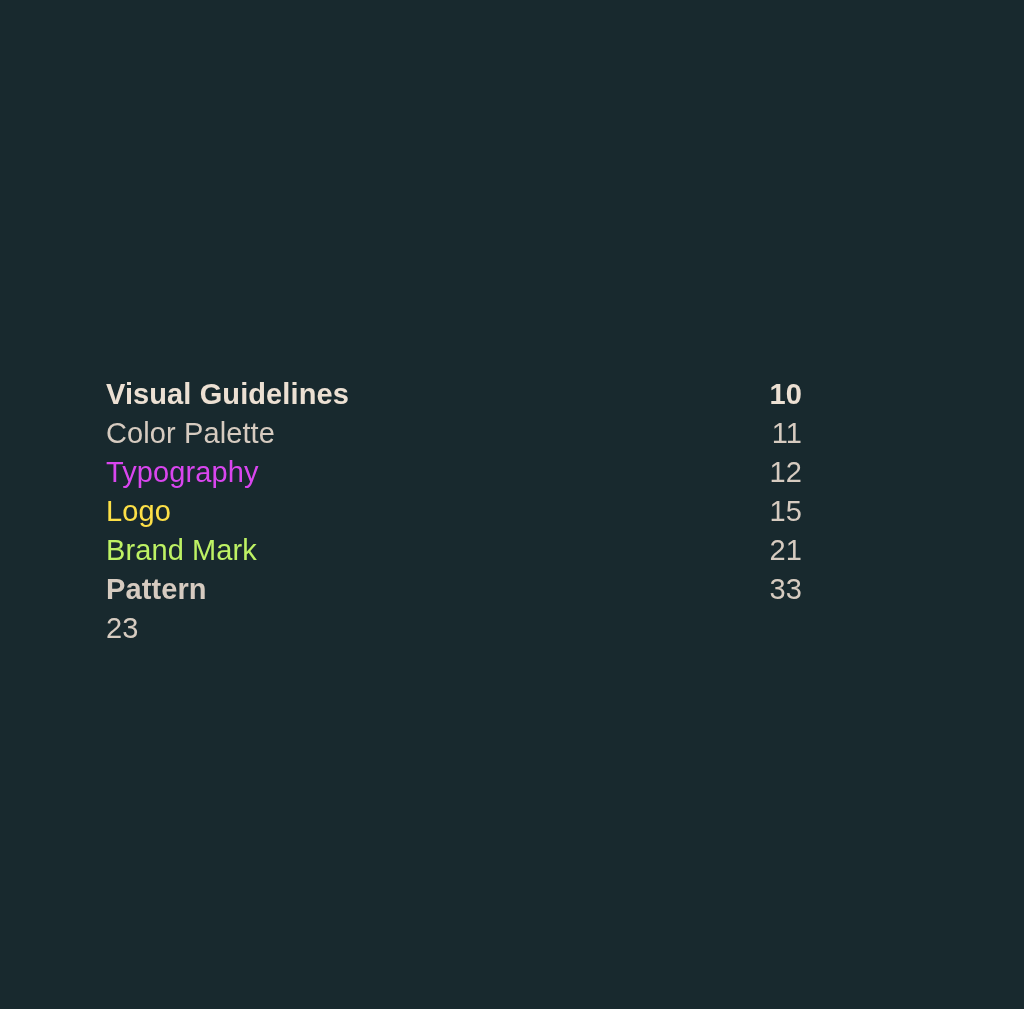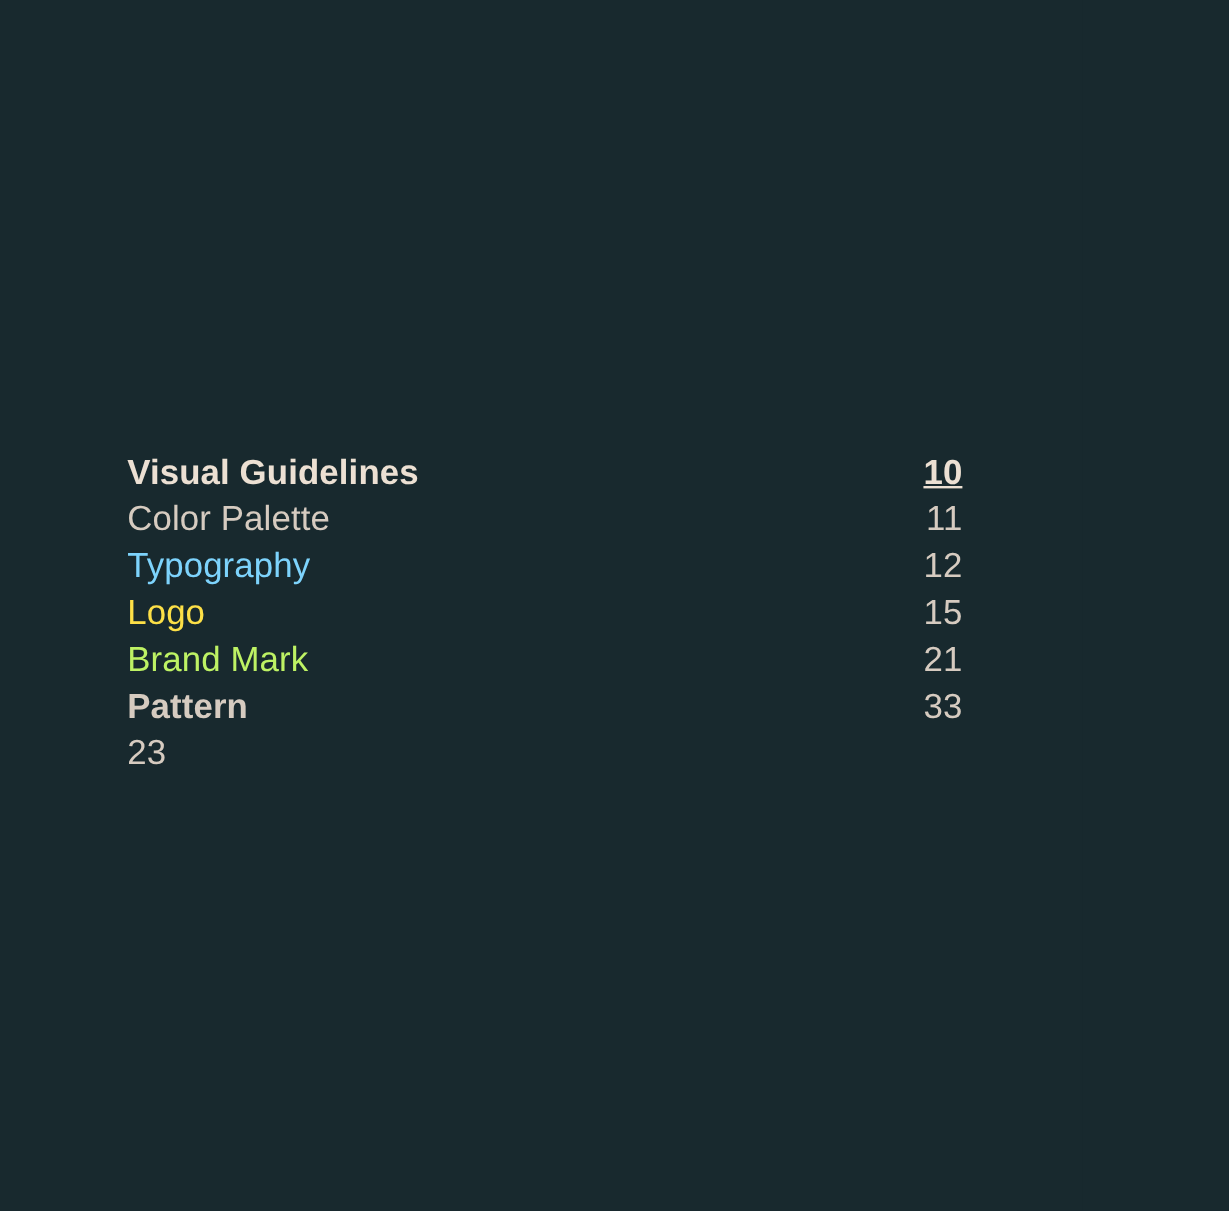--- a/index.html
+++ b/index.html
@@ -65,28 +65,28 @@
     font-weight: 400;
   }
 </style>
 </head>
 <body style="background: rgb(24, 41, 46);">
 
 <div id="page" style="background: rgb(24, 41, 46);">
   <div id="toc">
       <div class="toc-row is-section">
         <span class="toc-label" style="color: rgb(236, 224, 211);">Visual Guidelines</span>
-        <span class="toc-page" style="color: rgb(236, 224, 211); text-decoration: underline;">10</span>
+        <span class="toc-page" style="color: rgb(236, 224, 211);">10</span>
       </div>
       <div class="toc-row is-entry">
         <span class="toc-label" style="color: rgb(214, 203, 192);">Color Palette</span>
         <span class="toc-page" style="color: rgb(214, 203, 192);">11</span>
       </div>
       <div class="toc-row is-entry">
-        <span class="toc-label" style="color: #7dd3fc; text-align: right;">Typography</span>
+        <span class="toc-label" style="color: #d946ef; text-align: right;">Typography</span>
         <span class="toc-page" style="color: rgb(214, 203, 192);">12</span>
       </div>
       <div class="toc-row is-entry">
         <span class="toc-label" style="color: #fde047; text-align: center;">Logo</span>
         <span class="toc-page" style="color: rgb(214, 203, 192);">15</span>
       </div>
       <div class="toc-row is-entry">
         <span class="toc-label" style="color: #bef264;">Brand Mark</span>
         <span class="toc-page" style="color: rgb(214, 203, 192);">21</span>
       </div>

